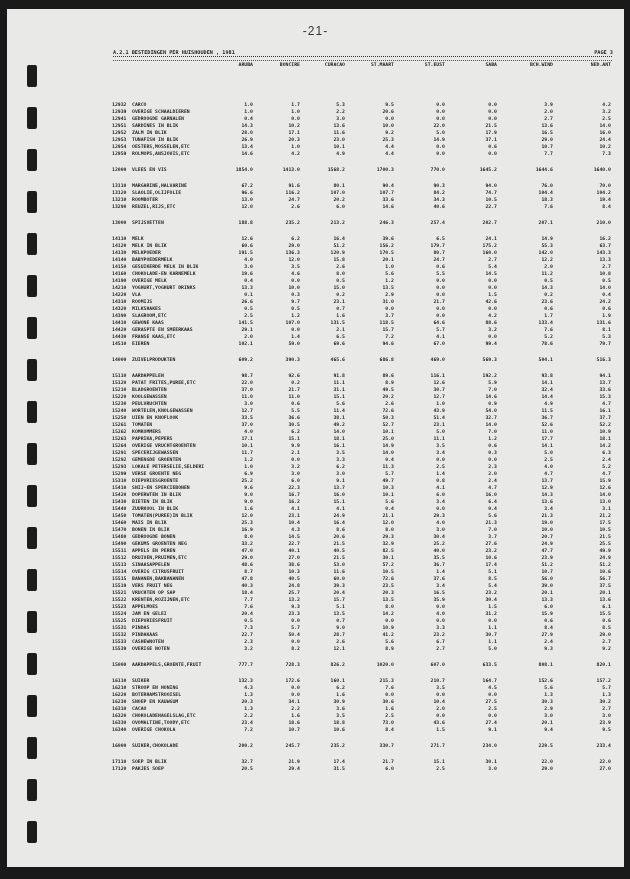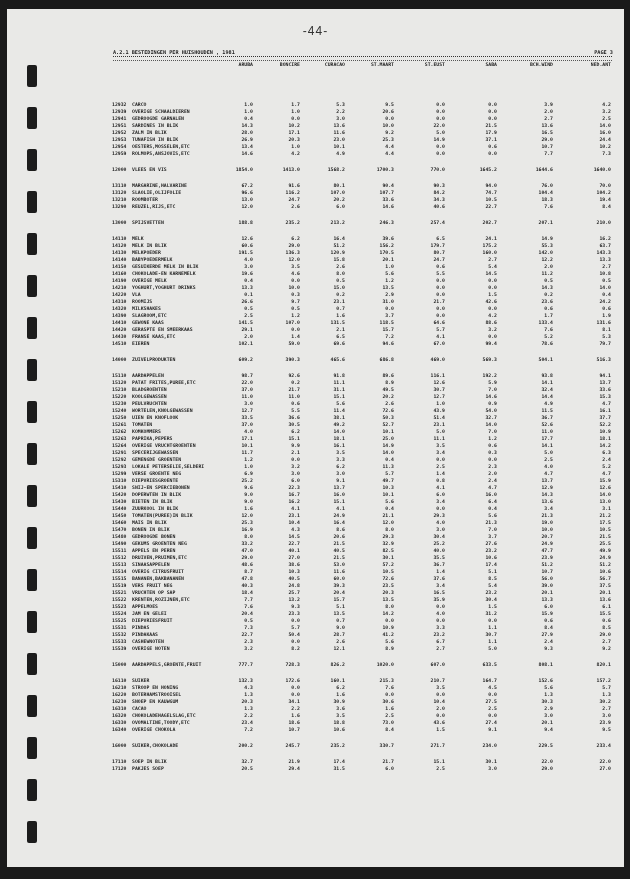--- a/index.html
+++ b/index.html
@@ -59,21 +59,21 @@
   <div class="hole" style="top:476px"></div>
   <div class="hole" style="top:518px"></div>
   <div class="hole" style="top:560px"></div>
   <div class="hole" style="top:602px"></div>
   <div class="hole" style="top:644px"></div>
   <div class="hole" style="top:686px"></div>
   <div class="hole" style="top:728px"></div>
   <div class="hole" style="top:770px"></div>
   <div class="hole" style="top:812px"></div>
 
-  <div class="pagenum">-44-</div>
+  <div class="pagenum">-21-</div>
 
   <div class="hdr">
     <span class="title">A.2.1  BESTEDINGEN PER HUISHOUDEN , 1981</span>
     <span class="pg">PAGE    3</span>
   </div>
   <div class="rule"></div>
 
   <div class="cols">
     <span style="left:186px">ARUBA</span>
     <span style="left:233px">BONCIRE</span>

